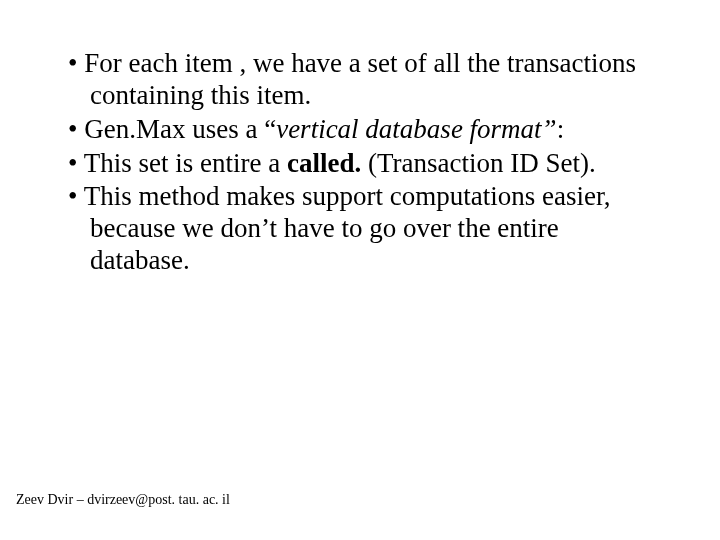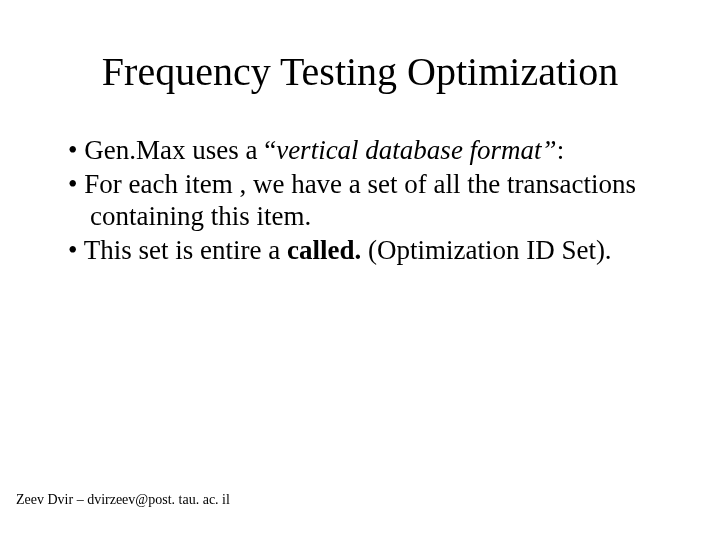--- a/index.html
+++ b/index.html
@@ -47,22 +47,22 @@
     left: 0;
     width: 100%;
     font-size: 14px;
     margin-left: 16px;
   }
 </style>
 </head>
 <body>
 
 <div class="slide">
-  <h1 class="title">Frequency Testing Optimization</h1>
 
   <ul class="bullets">
+    <li><span>For each item , we have a set of all the transactions containing this item.</span></li>
     <li><span>Gen.Max uses a “</span><span class="italic">vertical database format”</span><span>:</span></li>
-    <li><span>For each item , we have a set of all the transactions containing this item.</span></li>
-    <li><span>This set is entire a </span><span class="bold">called.</span><span> (Optimization ID Set).</span></li>
+    <li><span>This set is entire a </span><span class="bold">called.</span><span> (Transaction ID Set).</span></li>
+    <li><span>This method makes support computations easier, because we don’t have to go over the entire database.</span></li>
   </ul>
 
   <div class="footer">Zeev Dvir – dvirzeev@post. tau. ac. il</div>
 </div>
 
 </body></html>

